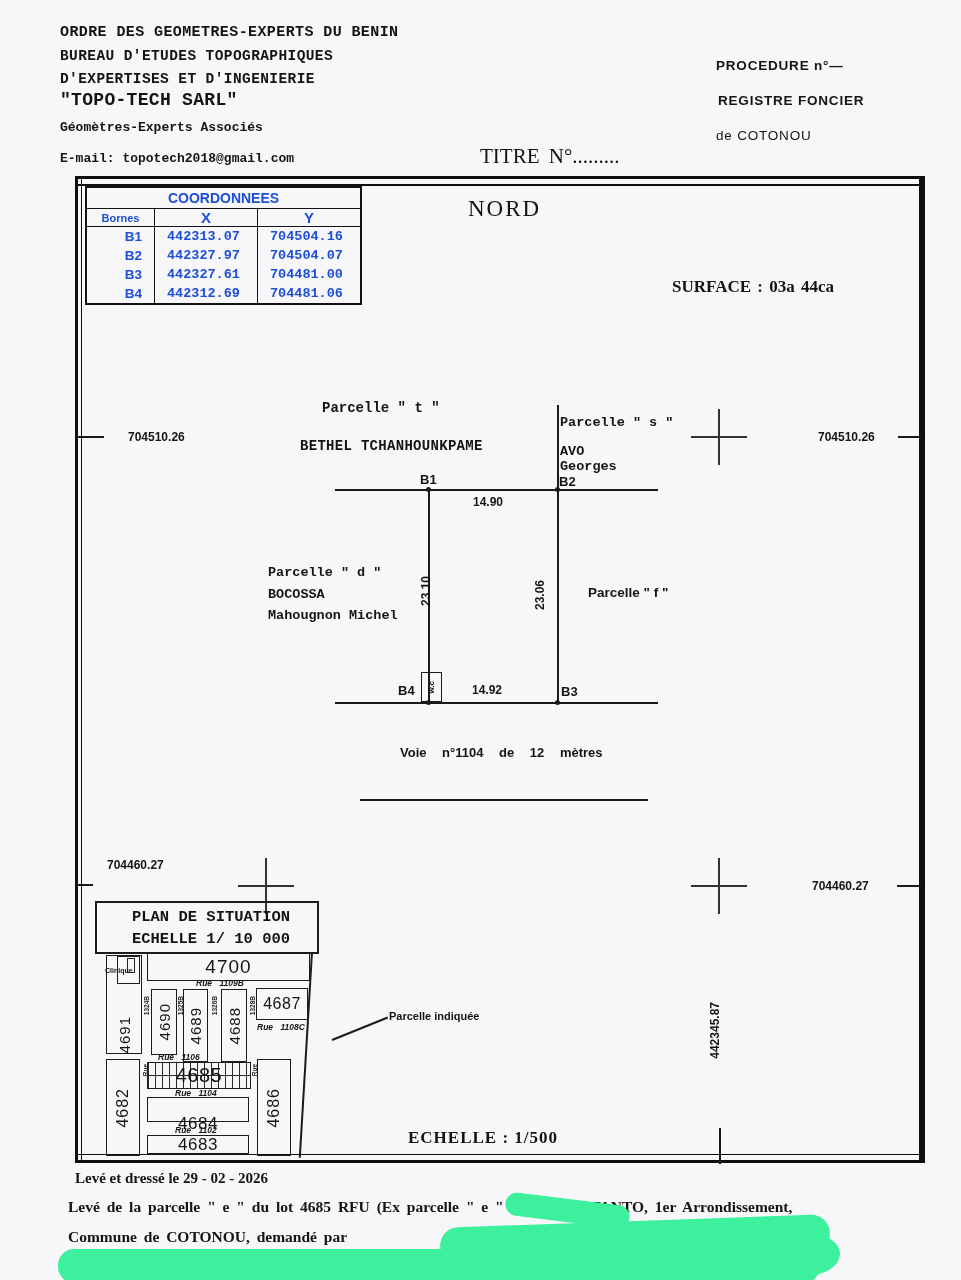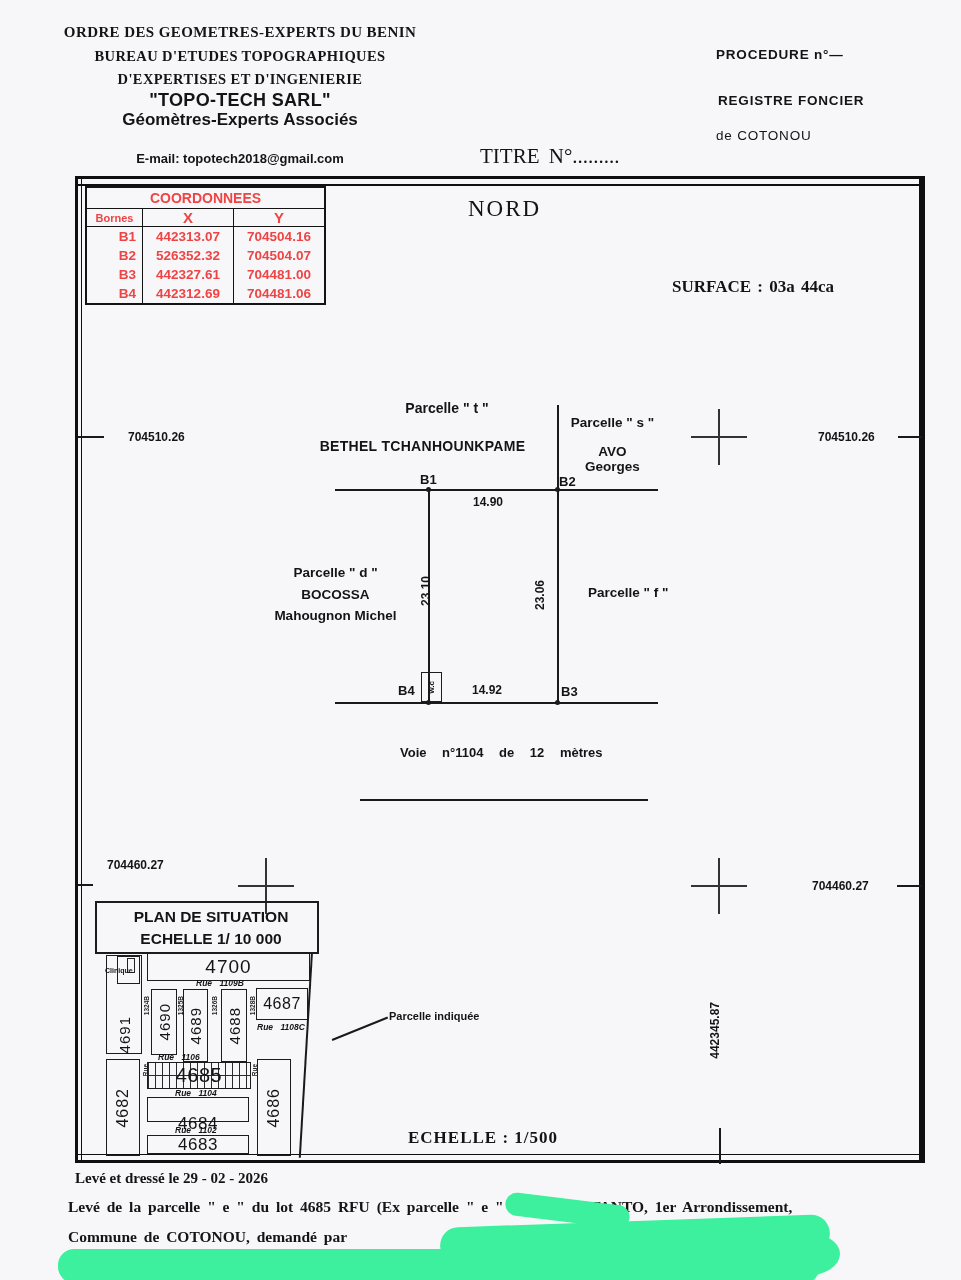--- a/index.html
+++ b/index.html
@@ -3,55 +3,55 @@
 <meta charset="utf-8">
 <style>
   html,body{margin:0;padding:0;}
   body{background:#e9ebf1;}
   #page{position:relative;width:961px;height:1280px;background:#f7f7f9;overflow:hidden;
         font-family:"Liberation Sans",sans-serif;color:#141414;}
   .t{position:absolute;white-space:nowrap;color:#141414;}
   .sans{font-family:"Liberation Sans",sans-serif;}
   .serif{font-family:"Liberation Serif",serif;}
   .b{font-weight:bold;}
-  .ctr{text-align:center;}
+  .ctr{font-family:Liberation Mono, monospace;}
   .ln{position:absolute;background:#1a1a1a;}
   .vt{writing-mode:vertical-rl;transform:rotate(180deg);}
   .mapbox{position:absolute;border:1.5px solid #1c1c1c;box-sizing:border-box;
           display:flex;align-items:center;justify-content:center;
           font-family:"Liberation Sans",sans-serif;color:#141414;background:transparent;}
   .cross{position:absolute;width:56px;height:56px;}
   .cross .h{position:absolute;left:0;top:27px;width:56px;height:1.5px;background:#333;}
   .cross .v{position:absolute;left:27px;top:0;width:1.5px;height:56px;background:#333;}
   .frame{position:absolute;left:75px;top:176px;width:850px;height:987px;box-sizing:border-box;
          border:3.5px solid #0f0f0f;border-right-width:6px;}
   .frame .innertop{position:absolute;left:0;top:5px;width:100%;height:1.5px;background:#0f0f0f;}
   .frame .innerbottom{position:absolute;left:0;bottom:5px;width:100%;height:1.5px;background:#0f0f0f;}
   .frame .innerleft{position:absolute;left:3px;top:0;width:1px;height:100%;background:#0f0f0f;}
   table.ctable{position:absolute;left:85px;top:186px;border-collapse:collapse;border:2px solid #131313;
          font-family:"Liberation Sans",sans-serif;}
-  table.ctable td,table.ctable th{border:1.5px solid #131313;padding:0 6px;color:#ef4444;}
+  table.ctable td,table.ctable th{border:1.5px solid #131313;padding:0 12px;color:#1d4ed8;}
   table.ctable tr.data td{border-top:none;border-bottom:none;}
   .redact{position:absolute;z-index:6;}
   .rue{font-style:italic;font-weight:bold;font-size:8.5px;word-spacing:5px;}
   .vrue{position:absolute;font-size:6.5px;font-weight:bold;color:#222;}
 </style>
 </head>
 <body>
 
 <div id="page">
 
   <div class="t serif b ctr" style="left:60px;top:24px;width:360px;font-size:15px;letter-spacing:.4px;">ORDRE DES GEOMETRES-EXPERTS DU BENIN</div>
   <div class="t serif b ctr" style="left:60px;top:71px;width:360px;font-size:14.5px;letter-spacing:.4px;">D'EXPERTISES ET D'INGENIERIE</div>
   <div class="t serif b ctr" style="left:60px;top:48px;width:360px;font-size:14.5px;letter-spacing:.4px;">BUREAU D'ETUDES TOPOGRAPHIQUES</div>
   <div class="t sans ctr" style="left:60px;top:90px;width:360px;font-size:18px;font-weight:900;letter-spacing:.3px;">"TOPO-TECH SARL"</div>
-  <div class="t sans ctr" style="left:60px;top:110px;width:360px;font-size:17px;font-weight:900;">Géomètres-Experts Associés</div>
+  <div class="t sans ctr" style="left:60px;top:120px;width:360px;font-size:13px;font-weight:900;">Géomètres-Experts Associés</div>
   <div class="t sans b ctr" style="left:60px;top:151px;width:360px;font-size:13px;">E-mail: topotech2018@gmail.com</div>
 
-  <div class="t sans" style="left:716px;top:47px;font-size:13.5px;font-weight:800;letter-spacing:.8px;">PROCEDURE  n°—</div>
+  <div class="t sans" style="left:716px;top:58px;font-size:13.5px;font-weight:800;letter-spacing:.8px;">PROCEDURE  n°—</div>
   <div class="t sans" style="left:718px;top:93px;font-size:13.5px;font-weight:800;letter-spacing:.8px;">REGISTRE FONCIER</div>
   <div class="t sans" style="left:716px;top:128px;font-size:13.5px;font-weight:400;letter-spacing:.8px;">de COTONOU</div>
 
   <div class="t serif" style="left:448px;top:144px;font-size:21px;word-spacing:4px;margin-left:32px;">TITRE  N°.........</div>
 
   <div class="frame">
     <div class="innertop"></div>
     <div class="innerbottom"></div>
     <div class="innerleft"></div>
   </div>
@@ -66,21 +66,21 @@
       <th style="font-size:15px;width:78px;">X</th>
       <th style="font-size:15px;width:78px;">Y</th>
     </tr>
     <tr class="data">
       <td class="b" style="font-size:13.5px;text-align:right;height:19px;">B1</td>
       <td class="b ctr" style="font-size:13.5px;">442313.07</td>
       <td class="b ctr" style="font-size:13.5px;">704504.16</td>
     </tr>
     <tr class="data">
       <td class="b" style="font-size:13.5px;text-align:right;height:19px;">B2</td>
-      <td class="b ctr" style="font-size:13.5px;">526352.32</td>
+      <td class="b ctr" style="font-size:13.5px;">442327.97</td>
       <td class="b ctr" style="font-size:13.5px;">704504.07</td>
     </tr>
     <tr class="data">
       <td class="b" style="font-size:13.5px;text-align:right;height:19px;">B3</td>
       <td class="b ctr" style="font-size:13.5px;">442327.61</td>
       <td class="b ctr" style="font-size:13.5px;">704481.00</td>
     </tr>
     <tr class="data">
       <td class="b" style="font-size:13.5px;text-align:right;height:19px;">B4</td>
       <td class="b ctr" style="font-size:13.5px;">442312.69</td>

